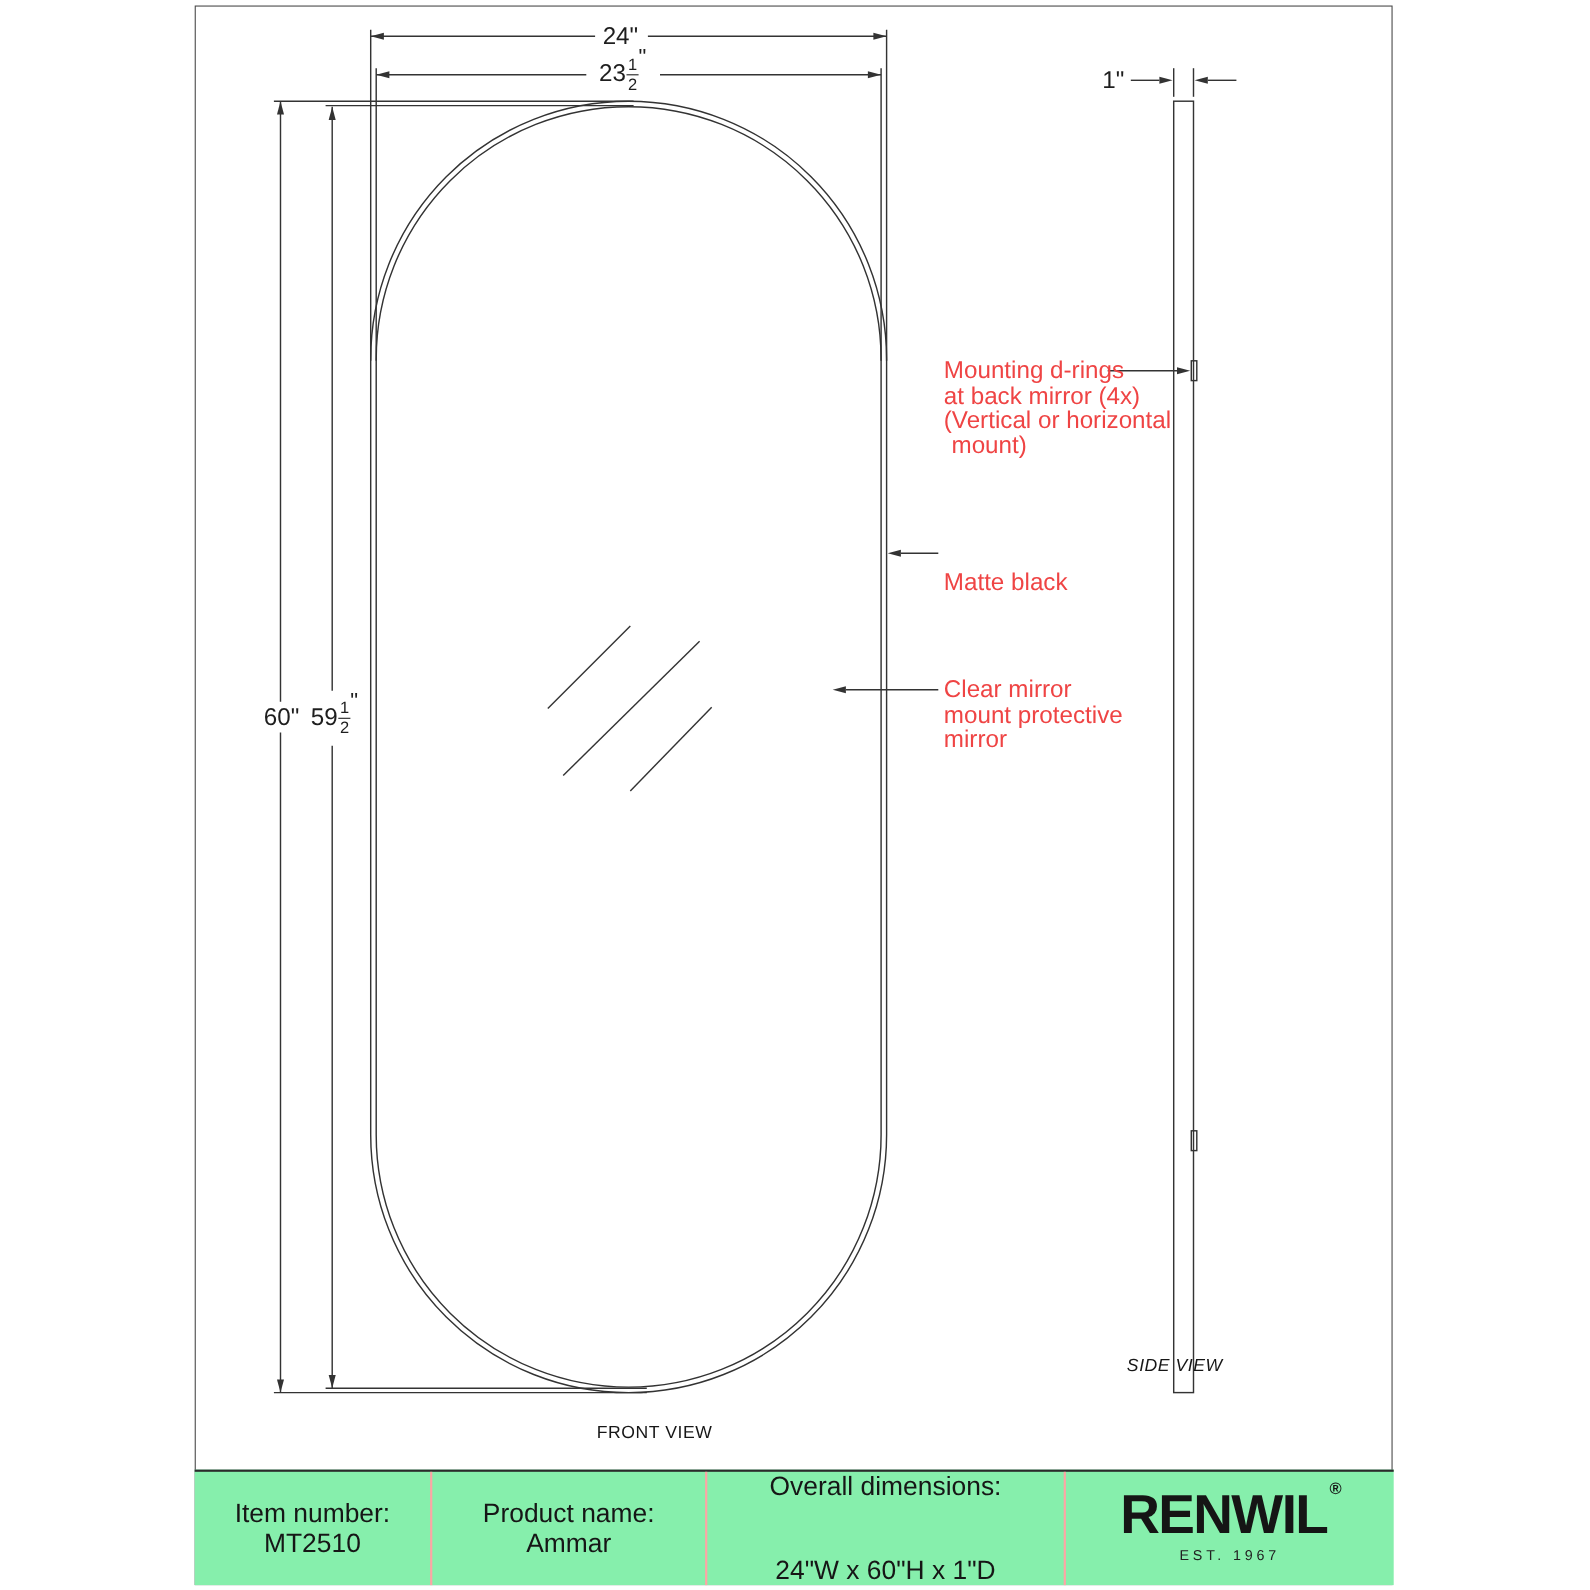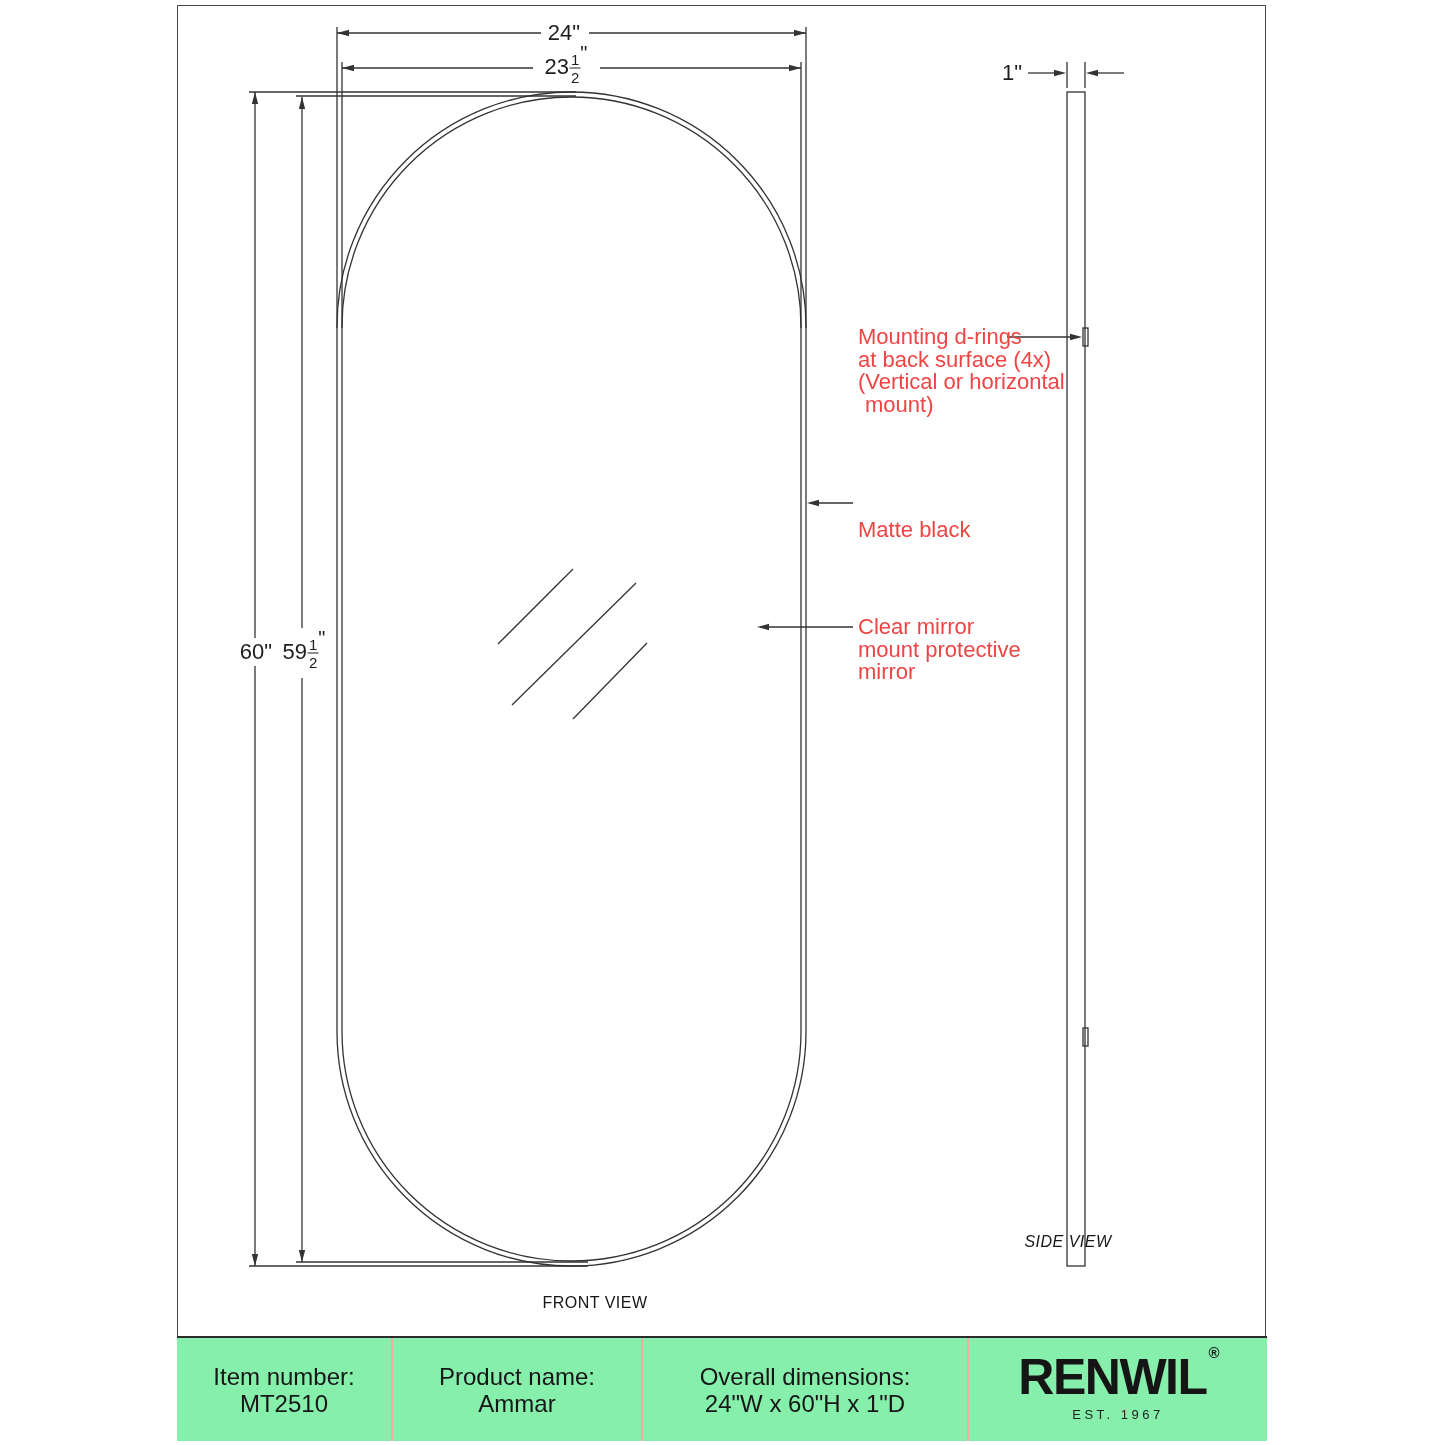--- a/index.html
+++ b/index.html
@@ -42,21 +42,21 @@
   .spec-table{
     left:177px;top:1336px;width:1090px;height:105px;
     border-top:2px solid #2b2b2b;box-sizing:border-box;
     display:flex;background:#86efac;
   }
   .spec-cell{
     display:flex;flex-direction:column;align-items:center;justify-content:center;
     box-sizing:border-box;font-size:24px;line-height:27px;text-align:center;color:#161616;
   }
   .spec-cell + .spec-cell{border-left:2px solid #fca5a5;}
-  .c1{width:214px;} .c2{width:250px;} .c3{width:326px;} .c4{width:300px;}
+  .c1{width:214px;} .c2{width:250px;} .c3{width:326px;justify-content:space-between;} .c4{width:300px;}
   .brand{
     font-size:50px;font-weight:bold;letter-spacing:-1.5px;line-height:40px;color:#151515;
   }
   .brand sup{font-size:15px;letter-spacing:0;position:relative;top:-18px;left:2px;font-weight:bold;}
   .brand-sub{font-size:13px;letter-spacing:3.5px;margin-top:4px;color:#222;}
 </style>
 </head>
 <body>
 
 <div class="abs page-frame"></div>
@@ -150,21 +150,21 @@
       <span class="d">2</span>
     </span><span class="unit-sup">"</span>
 </div>
 
 <div class="abs dim" style="left:1012px;top:73px;">
   <span>1"</span>
 </div>
 
 <div class="abs ann" style="left:858px;top:326px;">
   <div>Mounting d-rings</div>
-  <div>at back surface (4x)</div>
+  <div>at back mirror (4x)</div>
   <div>(Vertical or horizontal</div>
   <div class="indent">mount)</div>
 </div>
 
 <div class="abs ann ann-mid" style="left:858px;top:530px;">
   <div>Matte black</div>
 </div>
 
 <div class="abs ann" style="left:858px;top:616px;">
   <div>Clear mirror</div>

